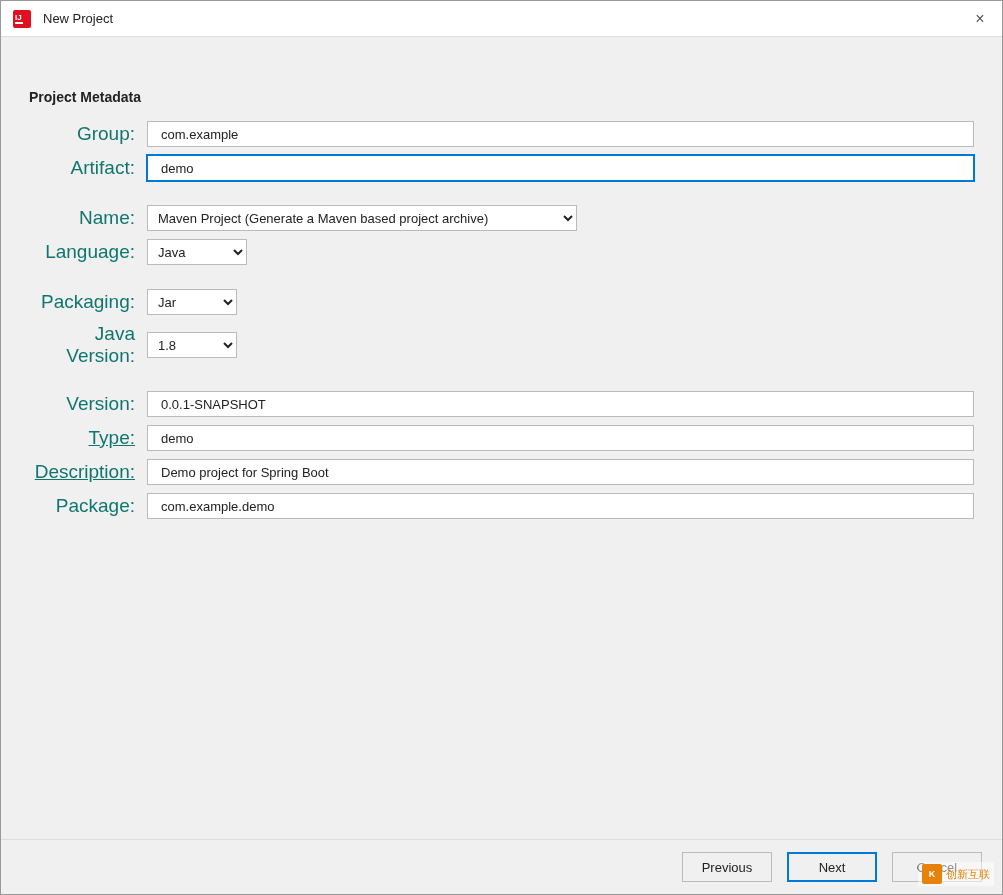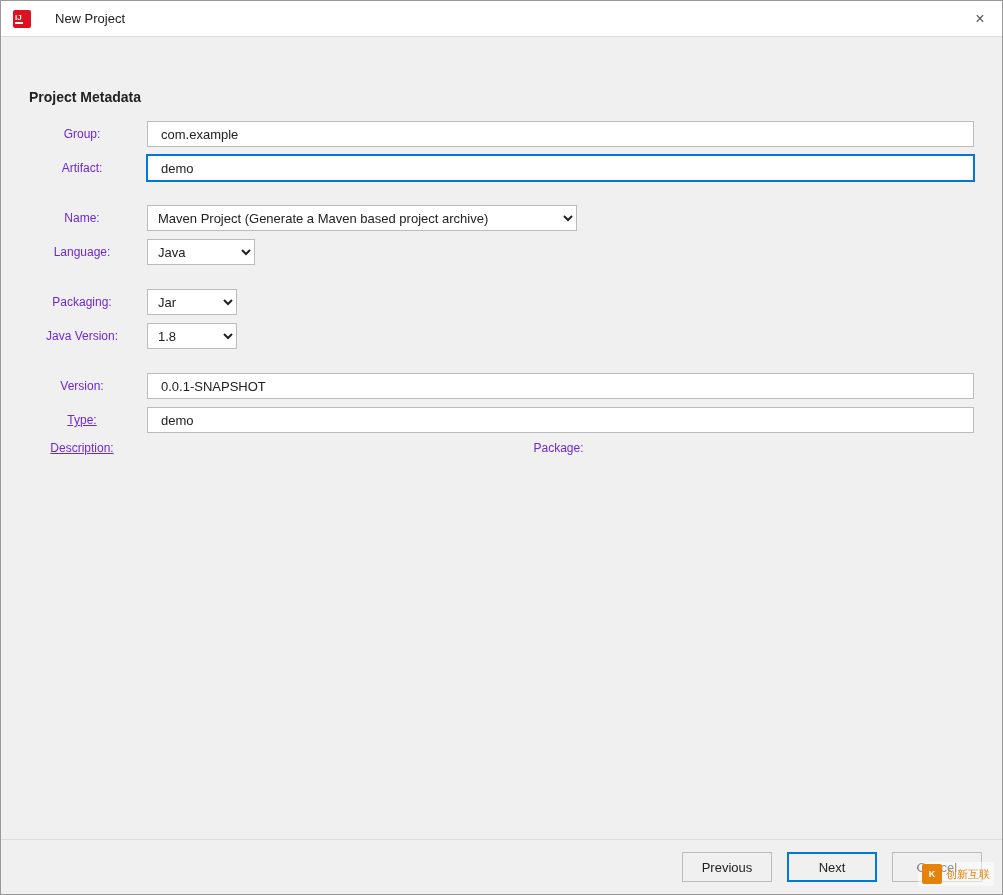--- a/index.html
+++ b/index.html
@@ -35,21 +35,21 @@
       padding: 8px 12px;
       display: flex;
       align-items: center;
       justify-content: space-between;
       height: 36px;
     }
 
     .title-bar-left {
       display: flex;
       align-items: center;
-      gap: 24px;
+      gap: 12px;
     }
 
     .title-icon {
       width: 18px;
       height: 18px;
     }
 
     .title-text {
       font-size: 13px;
       font-weight: normal;
@@ -82,23 +82,23 @@
     }
 
     .form-grid {
       display: grid;
       grid-template-columns: 110px 1fr;
       align-items: center;
       gap: 8px 8px;
     }
 
     .form-label {
-      color: #6d28d9;
-      font-size: 12px;
-      text-align: center;
+      color: #0f766e;
+      font-size: 19px;
+      text-align: right;
       padding-right: 4px;
     }
 
     .form-label.underlined {
       text-decoration: underline;
     }
 
     .form-input {
       border: 1px solid #bbb;
       background: #fff;
@@ -219,21 +219,21 @@
 
       <div class="spacer-row"></div>
 
       <label class="form-label">Name:</label>
       <select class="form-select" style="width:430px;">
         <option>Maven Project (Generate a Maven based project archive)</option>
         <option>Gradle Project</option>
       </select>
 
       <label class="form-label">Language:</label>
-      <select class="form-select" style="width:108px;">
+      <select class="form-select" style="width:100px;">
         <option>Java</option>
         <option>Kotlin</option>
         <option>Groovy</option>
       </select>
 
       <div class="spacer-row"></div>
 
       <label class="form-label">Packaging:</label>
       <select class="form-select" style="width:90px;">
         <option>Jar</option>
@@ -249,22 +249,24 @@
 
       <div class="spacer-row"></div>
 
       <label class="form-label">Version:</label>
       <input class="form-input" type="text" value="0.0.1-SNAPSHOT" style="">
 
       <label class="form-label underlined">Type:</label>
       <input class="form-input" type="text" value="demo" style="">
 
       <label class="form-label underlined">Description:</label>
+      <input class="form-input" type="text" value="Demo project for Spring Boot" style="">
 
       <label class="form-label">Package:</label>
+      <input class="form-input" type="text" value="com.example.demo" style="">
 
     </div>
   </div>
 
   <div class="dialog-footer">
     <button class="btn">Previous</button>
     <button class="btn btn-primary">Next</button>
     <button class="btn">Cancel</button>
   </div>
 

